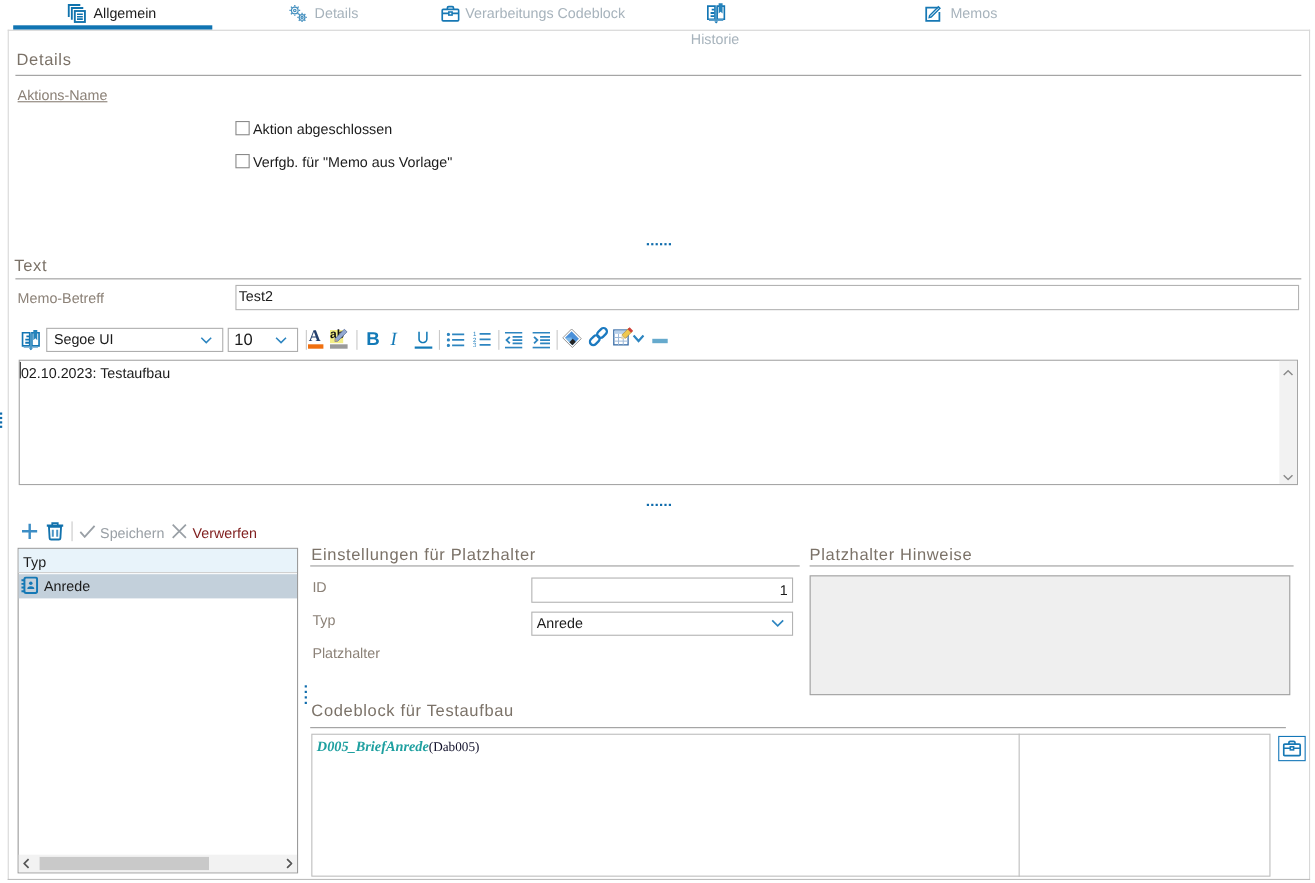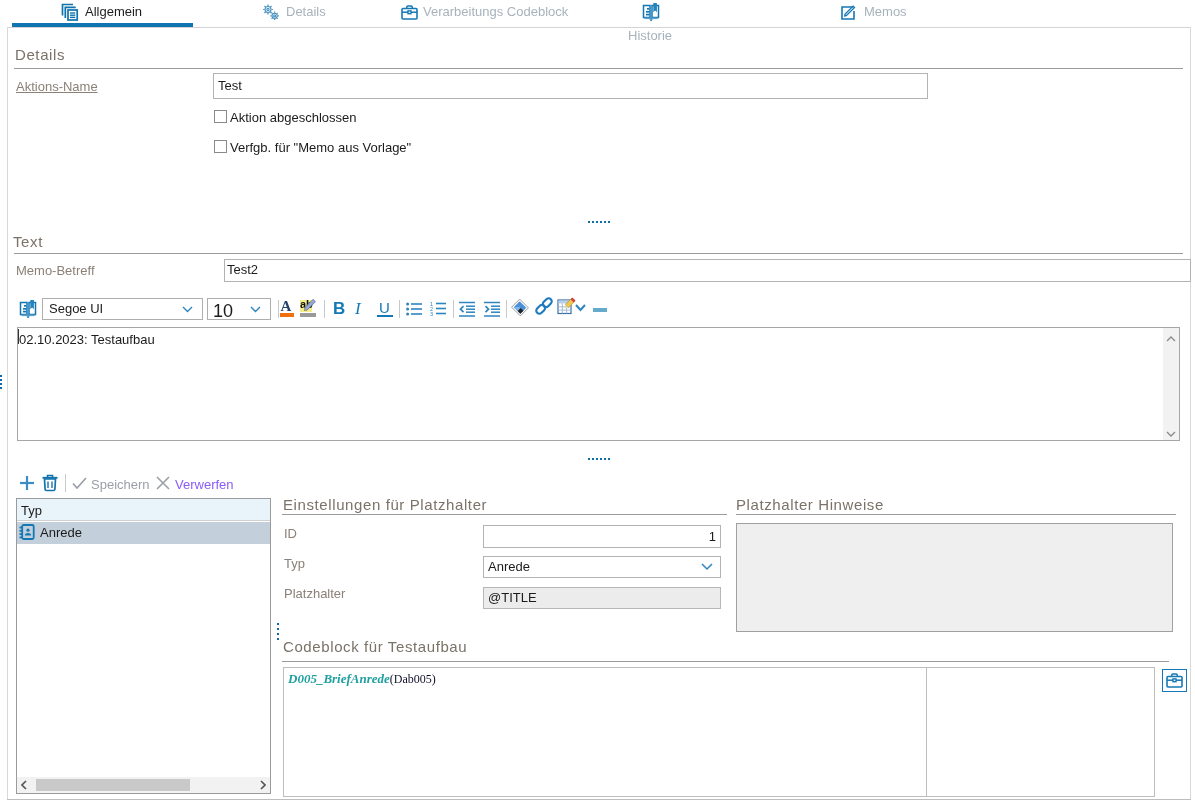--- a/index.html
+++ b/index.html
@@ -88,21 +88,20 @@
 <div class="abs" style="left:12px; top:23px; width:181px; height:3.5px; background:#1074b2;"></div>
 <div class="abs" style="left:7px; top:27px; width:1184px; height:1px; background:#d4d4d4;"></div>
 
 <div class="abs" style="left:7px; top:27px; width:1px; height:773px; background:#d8d8d8;"></div>
 <div class="abs" style="left:1190px; top:27px; width:1px; height:773px; background:#d8d8d8;"></div>
 <div class="abs" style="left:7px; top:799px; width:1184px; height:1px; background:#bdbdbd;"></div>
 
 <div class="heading" style="left:15px; top:46px;">Details</div>
 <div class="hline" style="left:14px; top:68px; width:1169px;"></div>
 <div class="label" style="left:16px; top:79px;text-decoration:underline;">Aktions-Name</div>
-<div class="input" style="left:213px; top:73px; width:715px; height:26px; padding:4px 4px;">Test</div>
 <div class="cb" style="left:214px; top:110px;"></div>
 <div class="label dark" style="left:230px; top:110px;">Aktion abgeschlossen</div>
 <div class="cb" style="left:214px; top:140px;"></div>
 <div class="label dark" style="left:230px; top:140px;">Verfgb. für "Memo aus Vorlage"</div>
 
 <div class="dot" style="left:588px; top:221px;"></div>
 <div class="dot" style="left:592px; top:221px;"></div>
 <div class="dot" style="left:596px; top:221px;"></div>
 <div class="dot" style="left:600px; top:221px;"></div>
 <div class="dot" style="left:604px; top:221px;"></div>
@@ -110,40 +109,40 @@
 <div class="dot" style="left:588px; top:458px;"></div>
 <div class="dot" style="left:592px; top:458px;"></div>
 <div class="dot" style="left:596px; top:458px;"></div>
 <div class="dot" style="left:600px; top:458px;"></div>
 <div class="dot" style="left:604px; top:458px;"></div>
 <div class="dot" style="left:608px; top:458px;"></div>
 
 <div class="heading" style="left:13px; top:233px;">Text</div>
 <div class="hline" style="left:14px; top:253px; width:1169px;"></div>
 <div class="label" style="left:16px; top:263px;">Memo-Betreff</div>
-<div class="input" style="left:214px; top:259px; width:967px; height:23px; padding:2px 2px;margin-left:10px;">Test2</div>
+<div class="input" style="left:214px; top:259px; width:967px; height:23px; padding:2px 2px;">Test2</div>
 
 <svg class="abs" style="left:19px; top:299px;" width="18" height="20" viewBox="0 0 18 20">
   <path d="M1.5 3.5 H8 V15.5 H1.5 z" fill="none" stroke="#1376b4" stroke-width="1.5"></path>
   <path d="M10 3.5 H16.5 V15.5 H10 z" fill="none" stroke="#1376b4" stroke-width="1.5"></path>
   <rect x="2.5" y="15.5" width="13" height="1.6" fill="#5da0cb"></rect>
   <line x1="5" y1="6.8" x2="7.5" y2="6.8" stroke="#1376b4" stroke-width="1.7"></line>
   <line x1="4" y1="9.8" x2="7.5" y2="9.8" stroke="#1376b4" stroke-width="1.7"></line>
   <line x1="4" y1="12.6" x2="7.5" y2="12.6" stroke="#1376b4" stroke-width="1.7"></line>
   <rect x="8.2" y="4" width="1.8" height="13.5" fill="#4a97c6"></rect>
   <path d="M7.3 17.5 l1.8 1.8 l1.8 -1.8 z" fill="#1376b4"></path>
   <path d="M11.3 1 h3.6 v9.3 l-1.8 -1.7 l-1.8 1.7 z" fill="#2583bb"></path>
 </svg>
 <div class="abs" style="left:42px; top:298px; width:161px; height:22px; border:1px solid #aeaeae; background:#fff;"></div>
 <div class="abs dark" style="left:49px; top:301px; font-size:13px;">Segoe UI</div>
 <svg class="abs" style="left:182px; top:306px;" width="11" height="7" viewBox="0 0 11 7">
       <path d="M1 1 l4.5 4.5 L10 1" fill="none" stroke="#2d85c0" stroke-width="1.4"></path>
     </svg>
 <div class="abs" style="left:207px; top:298px; width:64px; height:22px; border:1px solid #aeaeae; background:#fff;"></div>
-<div class="abs dark" style="left:213px; top:301px; font-size:18px;">10</div>
+<div class="abs dark" style="left:213px; top:301px; font-size:15px;">10</div>
 <svg class="abs" style="left:250px; top:306px;" width="11" height="7" viewBox="0 0 11 7">
       <path d="M1 1 l4.5 4.5 L10 1" fill="none" stroke="#2d85c0" stroke-width="1.4"></path>
     </svg>
 <div class="sep" style="left:278px; top:300px; height:18px;"></div>
 <div class="abs" style="left:279px; top:298px; width:14px; height:14px; font-size:15px; font-weight:bold; font-family:'Liberation Serif',serif; color:#24406e; text-align:center;">A</div>
 <div class="abs" style="left:280px; top:313px; width:14px; height:4px; background:#f07010;"></div>
 <div class="abs" style="left:300px; top:300px; width:12px; height:12px; background:#f3ee86;"></div>
 <div class="abs" style="left:300px; top:298px; font-size:11px; font-weight:bold; color:#111;">ab</div>
 <svg class="abs" style="left:303px; top:297px;" width="15" height="15" viewBox="0 0 15 15">
   <path d="M1.5 13.5 l2.5 -0.3 L12.5 4.7 10 2.3 1.7 10.8 z" fill="#93a9d2" stroke="#5a6f9a" stroke-width="0.7"></path>
@@ -262,21 +261,21 @@
   <line x1="10" y1="7.5" x2="10" y2="14" stroke="#4a94c6" stroke-width="1.8"></line>
 </svg>
 <div class="sep" style="left:65px; top:474px; height:18px;"></div>
 <svg class="abs" style="left:72px; top:477px;" width="15" height="12" viewBox="0 0 15 12">
       <path d="M1 6.5 l4 4.5 L14 1" fill="none" stroke="#9aa0a6" stroke-width="1.7"></path>
     </svg>
 <svg class="abs" style="left:156px; top:476px;" width="14" height="14" viewBox="0 0 14 14">
       <path d="M1 1 L13 13 M13 1 L1 13" fill="none" stroke="#9aa0a6" stroke-width="1.6"></path>
     </svg>
 <div class="tabtxt" style="left:91px; top:477px; color:#9aa0a6;">Speichern</div>
-<div class="tabtxt" style="left:175px; top:477px; color:#8b5cf6;">Verwerfen</div>
+<div class="tabtxt" style="left:175px; top:477px; color:#7f1d1d;">Verwerfen</div>
 
 <div class="abs" style="left:16px; top:498px; width:255px; height:296px; border:1px solid #9b9b9b; background:#fff;"></div>
 <div class="abs" style="left:17px; top:499px; width:253px; height:22px; background:#e8f3fa; border-bottom:1px solid #d0d0d0;"></div>
 <div class="abs dark" style="left:21px; top:503px; font-size:13px;">Typ</div>
 <div class="abs" style="left:17px; top:522px; width:253px; height:22px; background:#c3d0db;"></div>
 <div class="abs dark" style="left:40px; top:525px; font-size:13px;">Anrede</div>
 <svg class="abs" style="left:19px; top:524px;" width="16" height="16" viewBox="0 0 16 16">
   <g stroke="#1478b5" stroke-width="1.8">
         <line x1="0.5" y1="3.5" x2="3.5" y2="3.5"></line>
         <line x1="0.5" y1="6.8" x2="3.5" y2="6.8"></line>
@@ -305,21 +304,20 @@
 <div class="heading" style="left:283px; top:496px;">Einstellungen für Platzhalter</div>
 <div class="hline" style="left:282px; top:514px; width:445px;"></div>
 <div class="label" style="left:284px; top:526px;">ID</div>
 <div class="input" style="left:483px; top:525px; width:238px; height:23px; padding:3px 4px; text-align:right;">1</div>
 <div class="label" style="left:284px; top:556px;">Typ</div>
 <div class="input" style="left:483px; top:556px; width:238px; height:22px; padding:2px 4px;">Anrede</div>
 <svg class="abs" style="left:701px; top:563px;" width="12" height="8" viewBox="0 0 12 8">
       <path d="M1 1 l5 5 L11 1" fill="none" stroke="#2d85c0" stroke-width="1.5"></path>
     </svg>
 <div class="label" style="left:284px; top:586px;">Platzhalter</div>
-<div class="input" style="left:483px; top:587px; width:238px; height:22px; padding:2px 4px; background:#ececec; border-color:#b7b7b7;">@TITLE</div>
 
 <div class="heading" style="left:736px; top:496px;">Platzhalter Hinweise</div>
 <div class="hline" style="left:736px; top:514px; width:440px;"></div>
 <div class="abs" style="left:736px; top:523px; width:437px; height:109px; background:#efefef; border:1px solid #a0a0a0;"></div>
 
 <div class="heading" style="left:283px; top:638px;">Codeblock für Testaufbau</div>
 <div class="hline" style="left:282px; top:661px; width:887px;"></div>
 <div class="abs" style="left:283px; top:667px; width:872px; height:130px; border:1px solid #bdbdbd; background:#fff;"></div>
 <div class="abs" style="left:926px; top:667px; width:1px; height:130px; background:#bdbdbd;"></div>
 <div class="abs" style="left:288px; top:671px; font-family:Liberation Serif, serif; font-size:13px;"><span style="color:#1fa0a0; font-style:italic; font-weight:bold;">D005_BriefAnrede</span><span style="color:#10102a; font-size:12px;">(Dab005)</span></div>

